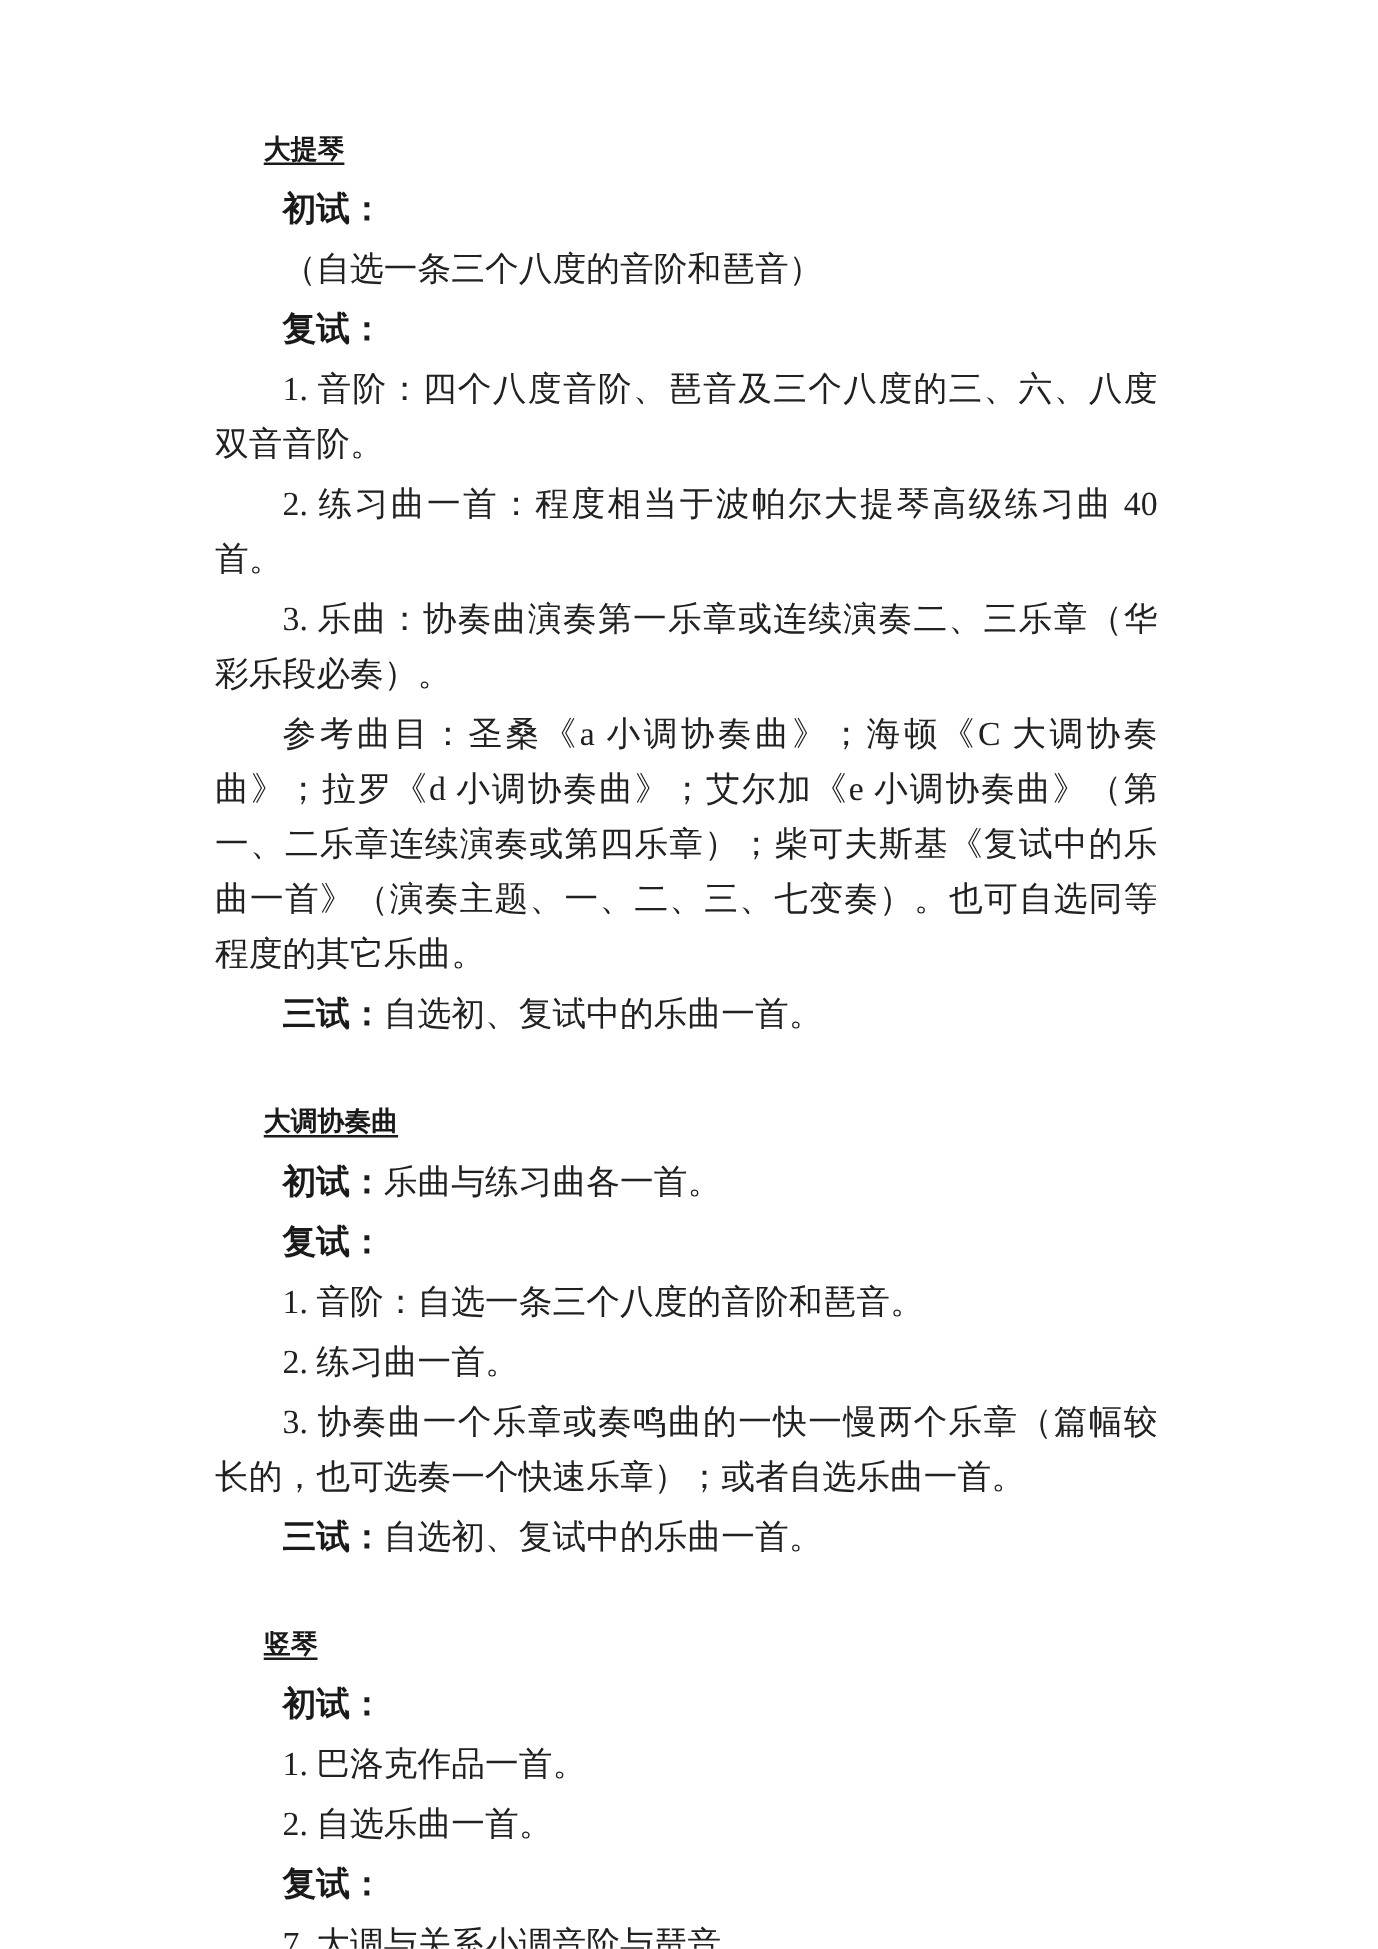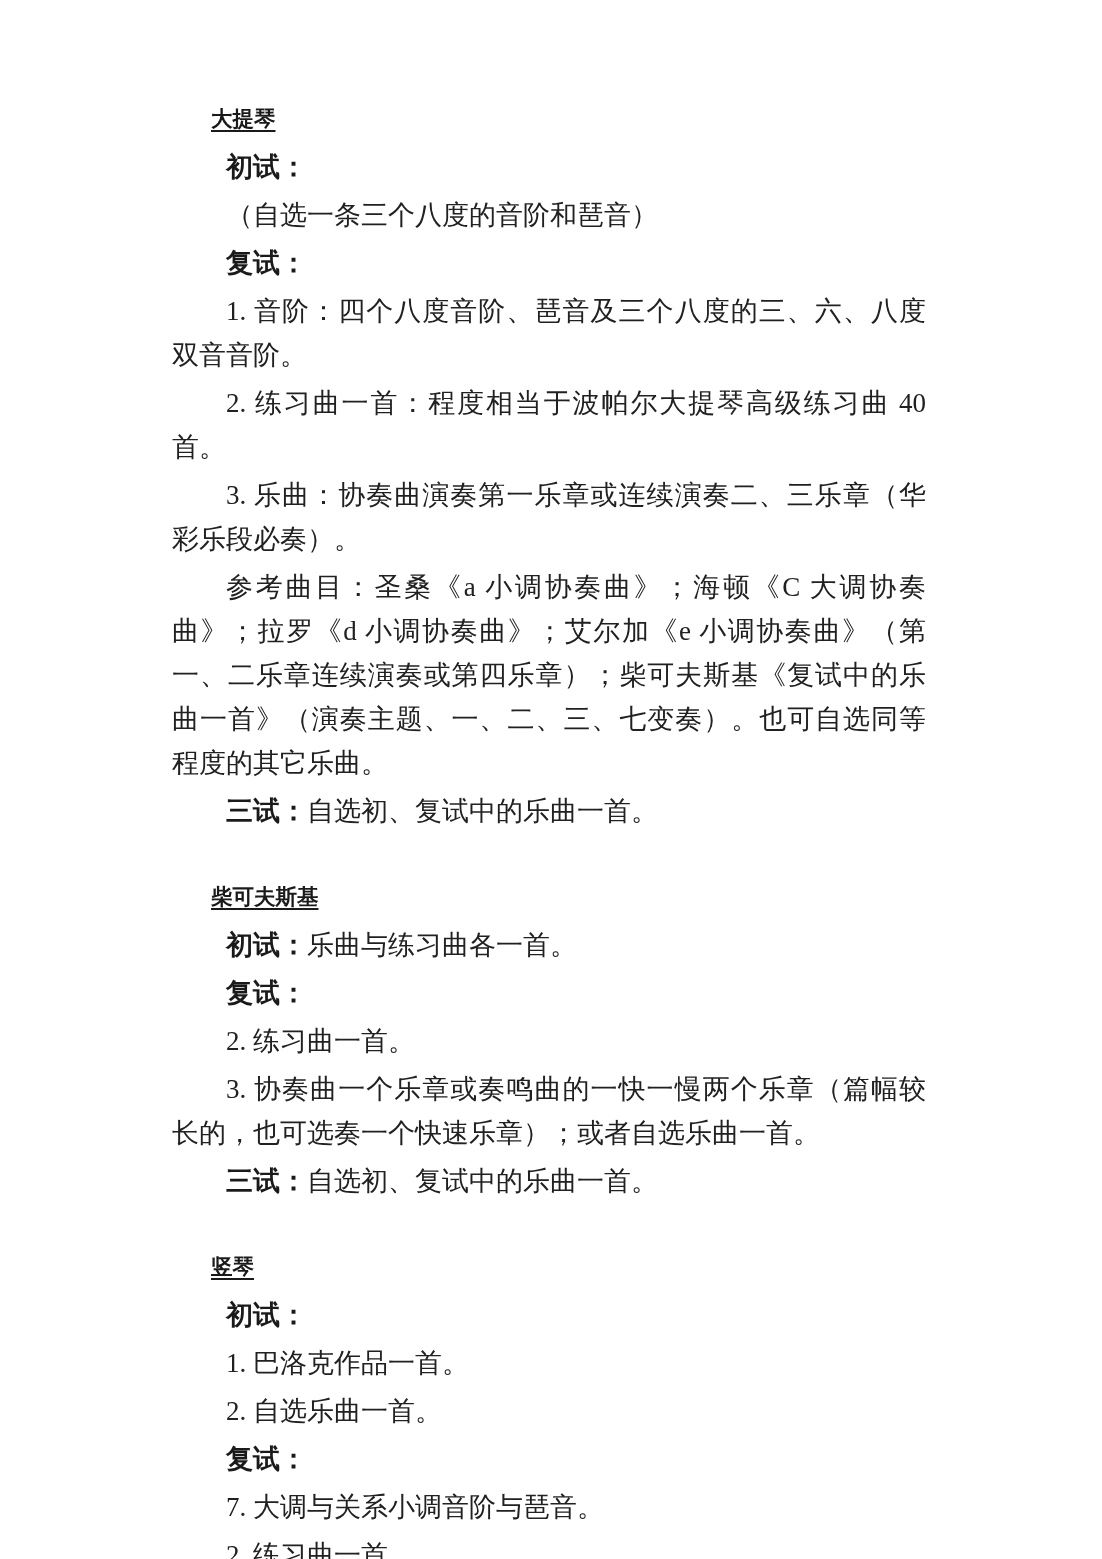--- a/index.html
+++ b/index.html
@@ -69,23 +69,24 @@
     <p class="line"><span>（自选一条三个八度的音阶和琶音）</span></p>
     <p class="line"><span class="label">复试：</span><span></span></p>
     <p class="line"><span>1. 音阶：四个八度音阶、琶音及三个八度的三、六、八度双音音阶。</span></p>
     <p class="line"><span>2. 练习曲一首：程度相当于波帕尔大提琴高级练习曲 40 首。</span></p>
     <p class="line"><span>3. 乐曲：协奏曲演奏第一乐章或连续演奏二、三乐章（华彩乐段必奏）。</span></p>
     <p class="line"><span>参考曲目：圣桑《a 小调协奏曲》；海顿《C 大调协奏曲》；拉罗《d 小调协奏曲》；艾尔加《e 小调协奏曲》（第一、二乐章连续演奏或第四乐章）；柴可夫斯基《复试中的乐曲一首》（演奏主题、一、二、三、七变奏）。也可自选同等程度的其它乐曲。</span></p>
     <p class="line"><span class="label">三试：</span><span>自选初、复试中的乐曲一首。</span></p>
   </div>
 
   <div class="section">
-    <p class="heading"><span class="u">柴可夫斯基</span></p>
+    <p class="heading"><span class="u">大调协奏曲</span></p>
     <p class="line"><span class="label">初试：</span><span>乐曲与练习曲各一首。</span></p>
     <p class="line"><span class="label">复试：</span><span></span></p>
+    <p class="line"><span>1. 音阶：自选一条三个八度的音阶和琶音。</span></p>
     <p class="line"><span>2. 练习曲一首。</span></p>
     <p class="line"><span>3. 协奏曲一个乐章或奏鸣曲的一快一慢两个乐章（篇幅较长的，也可选奏一个快速乐章）；或者自选乐曲一首。</span></p>
     <p class="line"><span class="label">三试：</span><span>自选初、复试中的乐曲一首。</span></p>
   </div>
 
   <div class="section">
     <p class="heading"><span class="u">竖琴</span></p>
     <p class="line"><span class="label">初试：</span><span></span></p>
     <p class="line"><span>1. 巴洛克作品一首。</span></p>
     <p class="line"><span>2. 自选乐曲一首。</span></p>

